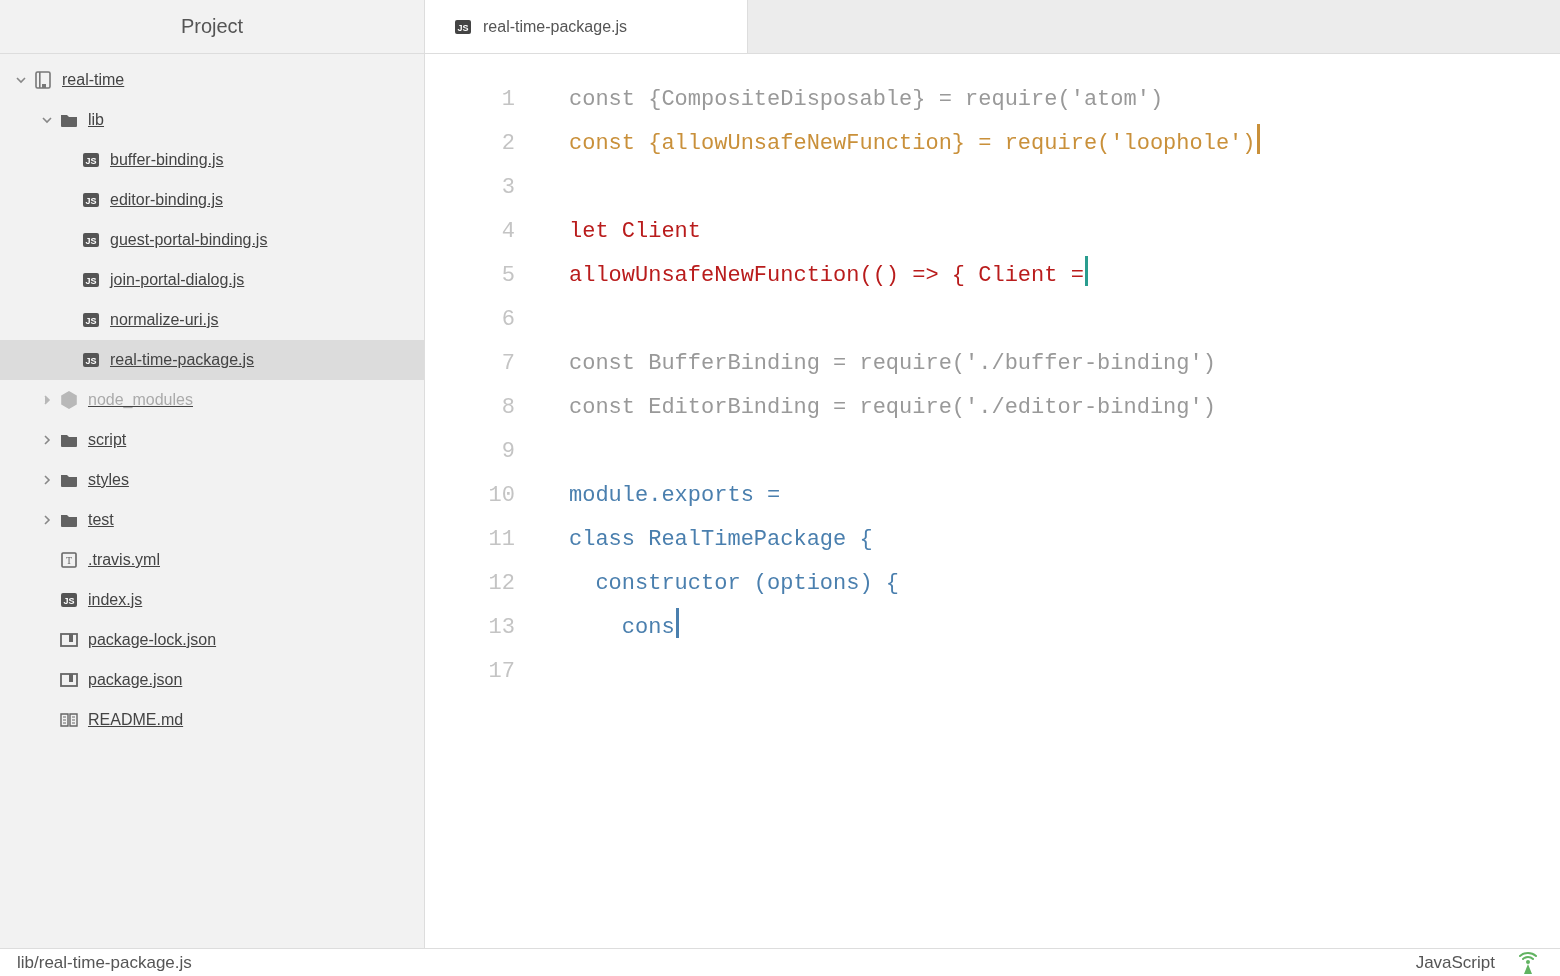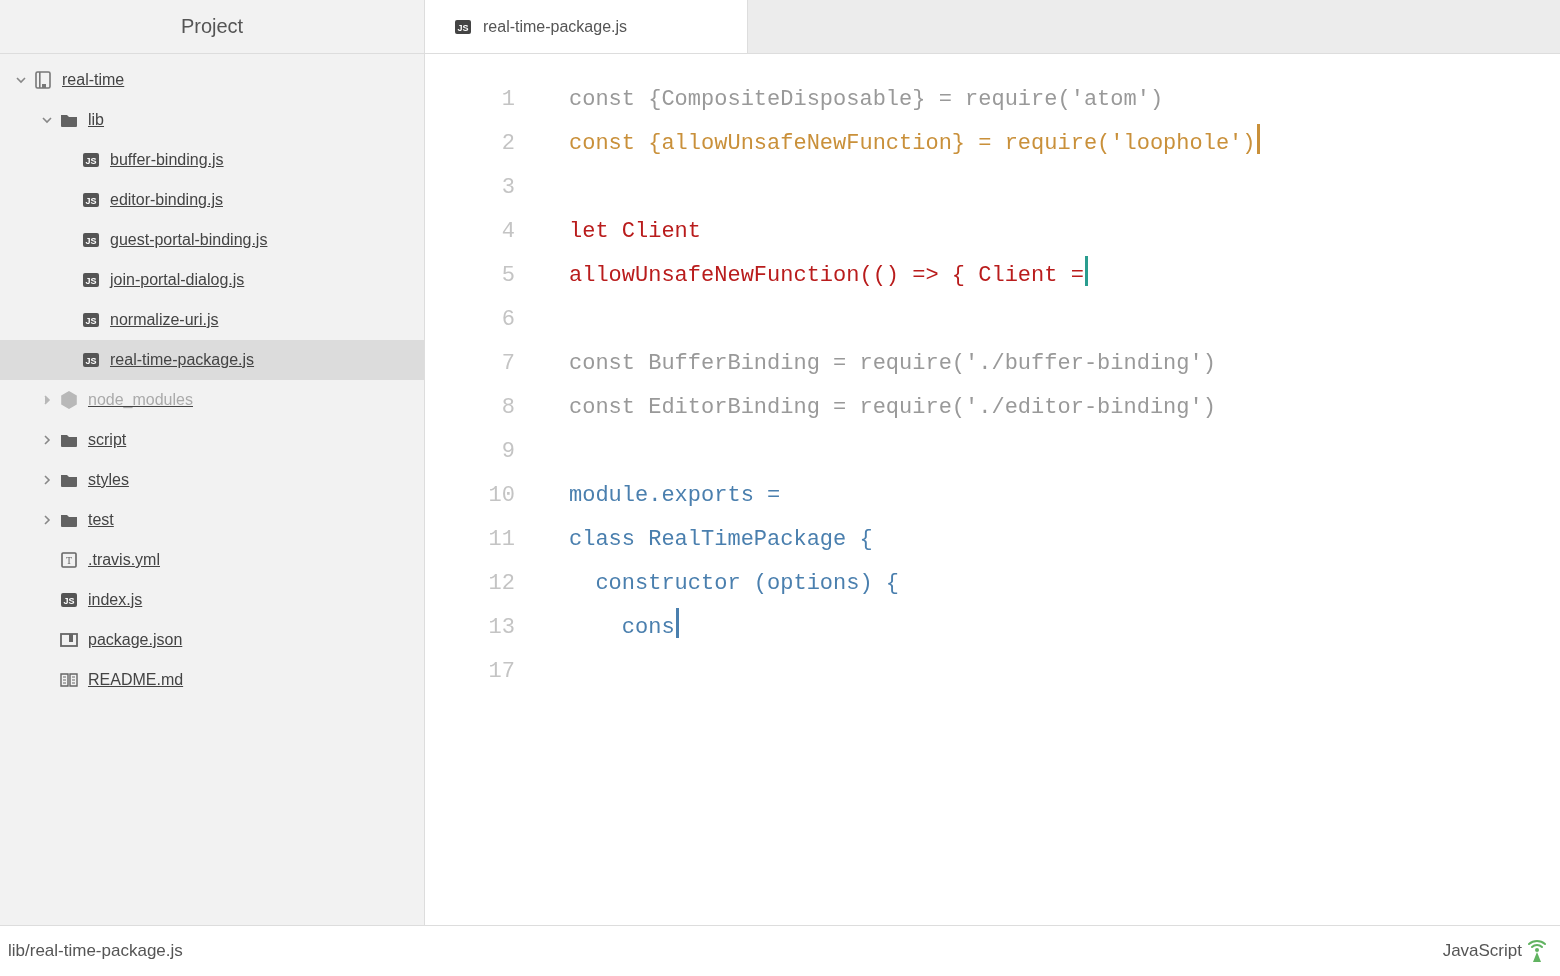--- a/index.html
+++ b/index.html
@@ -125,31 +125,31 @@
   .tk-teal   { color: #b91c1c; }
   .tk-blue   { color: #4a7fae; }
   .cursor {
     display:inline-block; width:3px; height:30px; background:#4a7fae;
     vertical-align: -5px; margin-left:1px;
   }
   .cursor.orange { background:#c9903a; }
   .cursor.teal   { background:#2a9d8f; }
 
   .statusbar {
-    height: 51px;
+    height: 28px;
     border-top: 1px solid #ddd;
     display: flex;
     align-items: center;
-    padding: 0 8px;
+    padding: 0 17px;
     font-size: 17px;
     color: #555;
     background: #fff;
   }
   .statusbar .spacer-flex { flex: 1; }
-  .statusbar .lang { }
+  .statusbar .lang { margin-right: 18px; }
   .antenna {
     display:inline-flex; align-items:center; justify-content:center;
     width:30px; height:30px; color:#61b361;
   }
   svg { display:block; }
 </style>
 </head>
 <body>
 
 <div class="main">
@@ -324,20 +324,30 @@
       </div>
       <div class="tree-row">
         <span class="spacer" style="width:58px"></span>
         <span class="ficon">
           <svg width="20" height="20" viewBox="0 0 20 20">
               <rect x="2" y="3" width="16" height="14" rx="2" fill="#555"></rect>
               <text x="10" y="14" text-anchor="middle" font-size="9" font-family="sans-serif" fill="#fff" font-weight="bold">JS</text>
             </svg>
         </span>
         <span class="label">index.js</span>
+      </div>
+      <div class="tree-row">
+        <span class="spacer" style="width:58px"></span>
+        <span class="ficon">
+          <svg width="20" height="20" viewBox="0 0 20 20">
+              <rect x="2" y="4" width="16" height="12" fill="none" stroke="#666" stroke-width="1.8"></rect>
+              <rect x="10" y="4" width="4" height="8" fill="#666"></rect>
+            </svg>
+        </span>
+        <span class="label">package-lock.json</span>
       </div>
       <div class="tree-row">
         <span class="spacer" style="width:58px"></span>
         <span class="ficon">
           <svg width="20" height="20" viewBox="0 0 20 20">
               <rect x="2" y="4" width="16" height="12" fill="none" stroke="#666" stroke-width="1.8"></rect>
               <rect x="10" y="4" width="4" height="8" fill="#666"></rect>
             </svg>
         </span>
         <span class="label">package.json</span>

